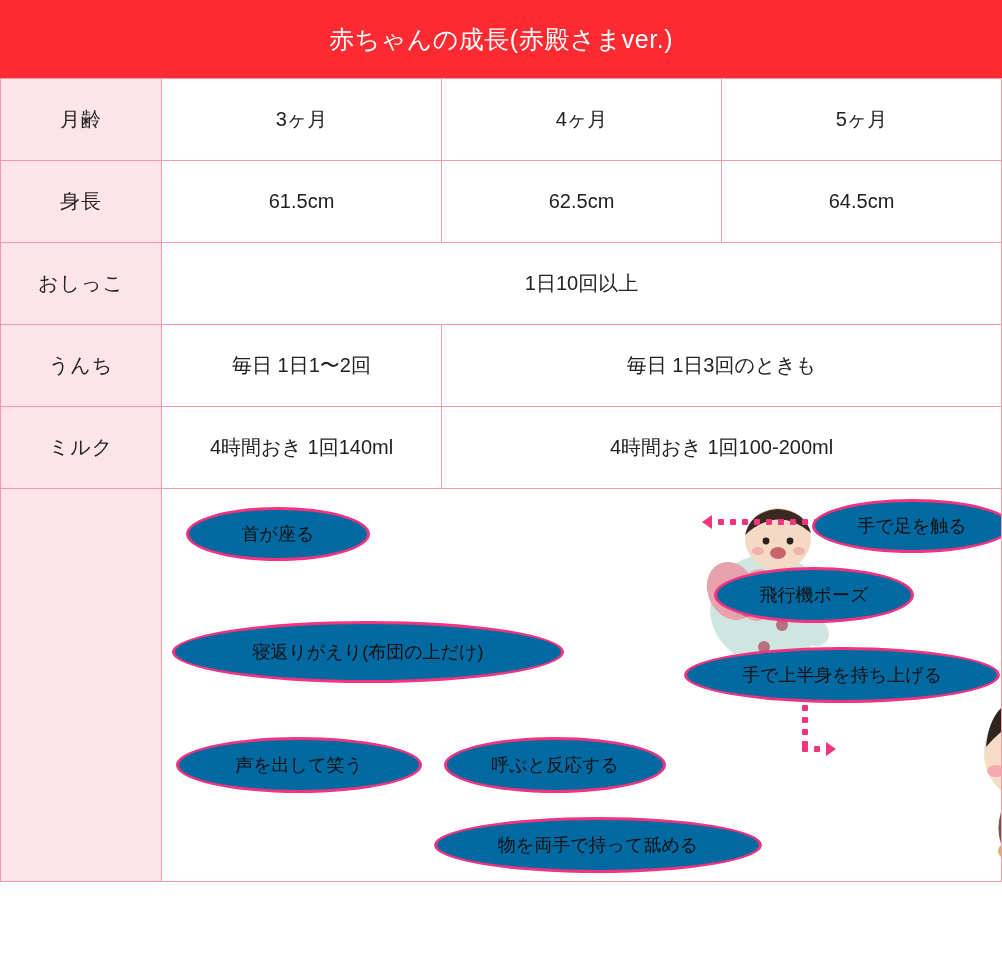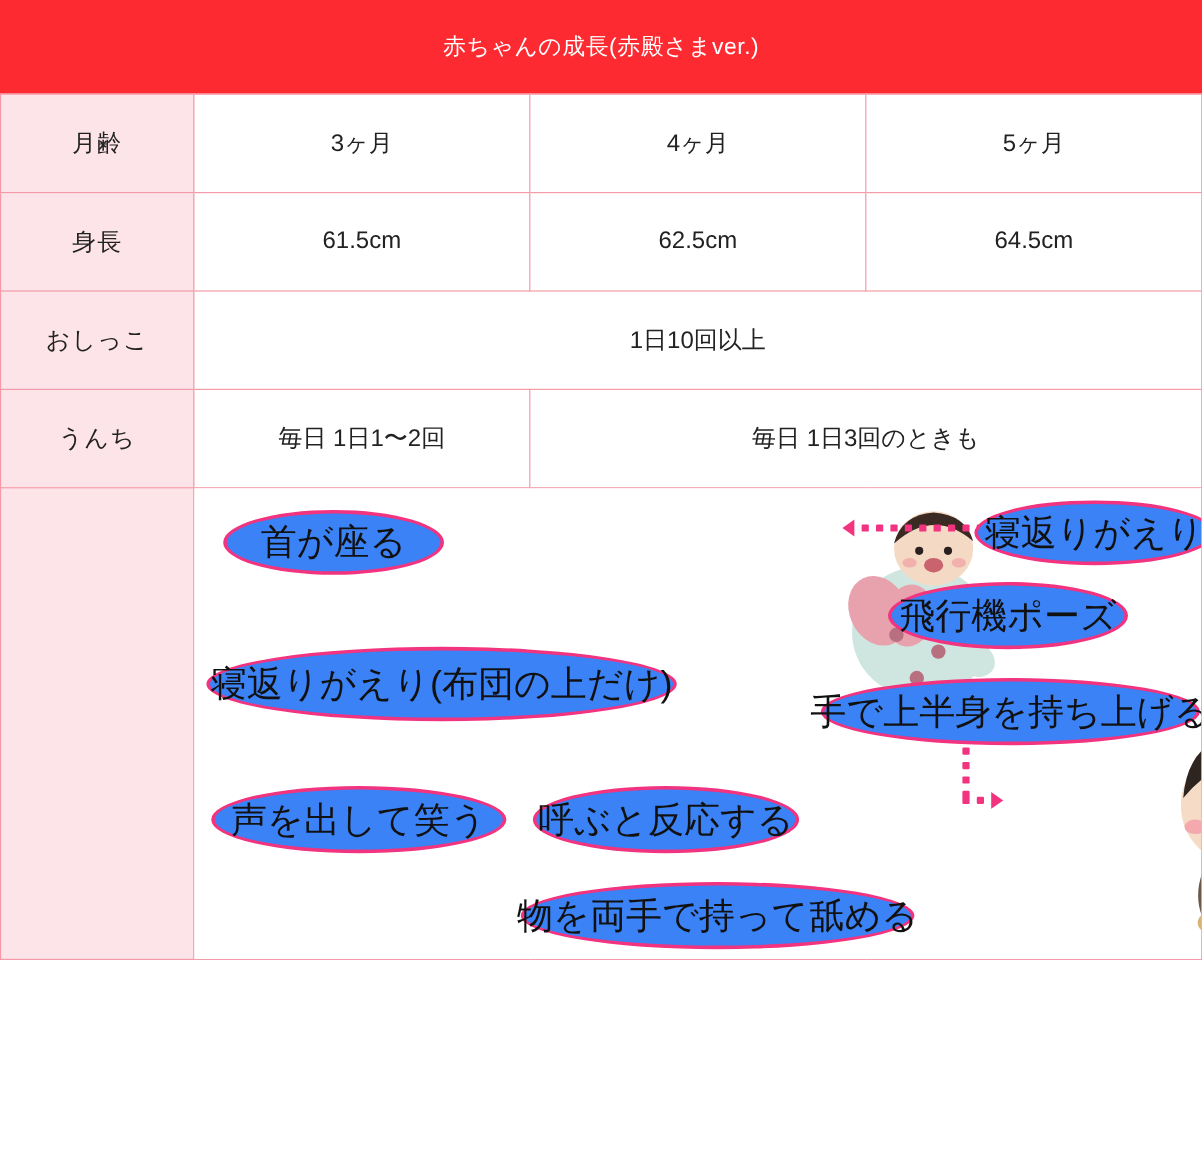--- a/index.html
+++ b/index.html
@@ -21,21 +21,21 @@
     box-sizing: border-box;
   }
   
   .title-bar {
     height: 78px;
     background: #fd2b31;
     color: #ffffff;
     display: flex;
     align-items: center;
     justify-content: center;
-    font-size: 19px;
+    font-size: 25px;
     letter-spacing: 0.5px;
   }
   
   table.growth {
     border-collapse: collapse;
     width: 1002px;
     table-layout: fixed;
   }
   table.growth td {
     border: 1px solid #f49aa8;
@@ -67,23 +67,23 @@
   .ms-area {
     position: relative;
     width: 100%;
     height: 392px;
     overflow: hidden;
   }
   .bubble {
     position: absolute;
     border: 3px solid #f2337f;
     border-radius: 50% / 50%;
-    background: #3b82f6;
+    background: #0369a1;
     color: #111;
-    font-size: 30px;
+    font-size: 18px;
     display: flex;
     align-items: center;
     justify-content: center;
     box-sizing: border-box;
     white-space: nowrap;
     padding: 0 14px;
   }
   .dots {
     position: absolute;
     display: flex;
@@ -146,20 +146,25 @@
         <td>64.5cm</td>
       </tr>
       <tr class="r-pee">
         <td class="rowhead">おしっこ</td>
         <td colspan="3">1日10回以上</td>
       </tr>
       <tr class="r-poo">
         <td class="rowhead">うんち</td>
         <td>毎日 1日1〜2回</td>
         <td colspan="2">毎日 1日3回のときも</td>
+      </tr>
+      <tr class="r-milk">
+        <td class="rowhead">ミルク</td>
+        <td>4時間おき 1回140ml</td>
+        <td colspan="2">4時間おき 1回100-200ml</td>
       </tr>
       <tr>
         <td class="rowhead"></td>
         <td colspan="3" class="milestones-cell">
           <div class="ms-area">
 
             <div class="baby" id="baby-swaddled">
               <svg width="190" height="170" viewBox="0 0 190 170">
                 <ellipse cx="96" cy="110" rx="58" ry="55" fill="#cfe6e0"></ellipse>
                 <ellipse cx="60" cy="92" rx="24" ry="30" fill="#e8a2ad" transform="rotate(-25 60 92)"></ellipse>
@@ -225,24 +230,24 @@
               <span class="dot"></span>
               <span class="dot"></span>
               <span class="arrow-right"></span>
             </div>
 
             <div class="bubble" style="left:24px;  top:18px;  width:184px; height:54px;">
               <span>首が座る</span>
             </div>
 
             <div class="bubble" style="left:650px; top:10px; width:200px; height:54px;">
-              <span>寝返りがえり</span>
-            </div>
-
-            <div class="bubble" style="left:578px; top:78px; width:200px; height:56px;">
+              <span>手で足を触る</span>
+            </div>
+
+            <div class="bubble" style="left:552px; top:78px; width:200px; height:56px;">
               <span>飛行機ポーズ</span>
             </div>
 
             <div class="bubble" style="left:10px;  top:132px; width:392px; height:62px;">
               <span>寝返りがえり(布団の上だけ)</span>
             </div>
 
             <div class="bubble" style="left:522px; top:158px; width:316px; height:56px;">
               <span>手で上半身を持ち上げる</span>
             </div>

